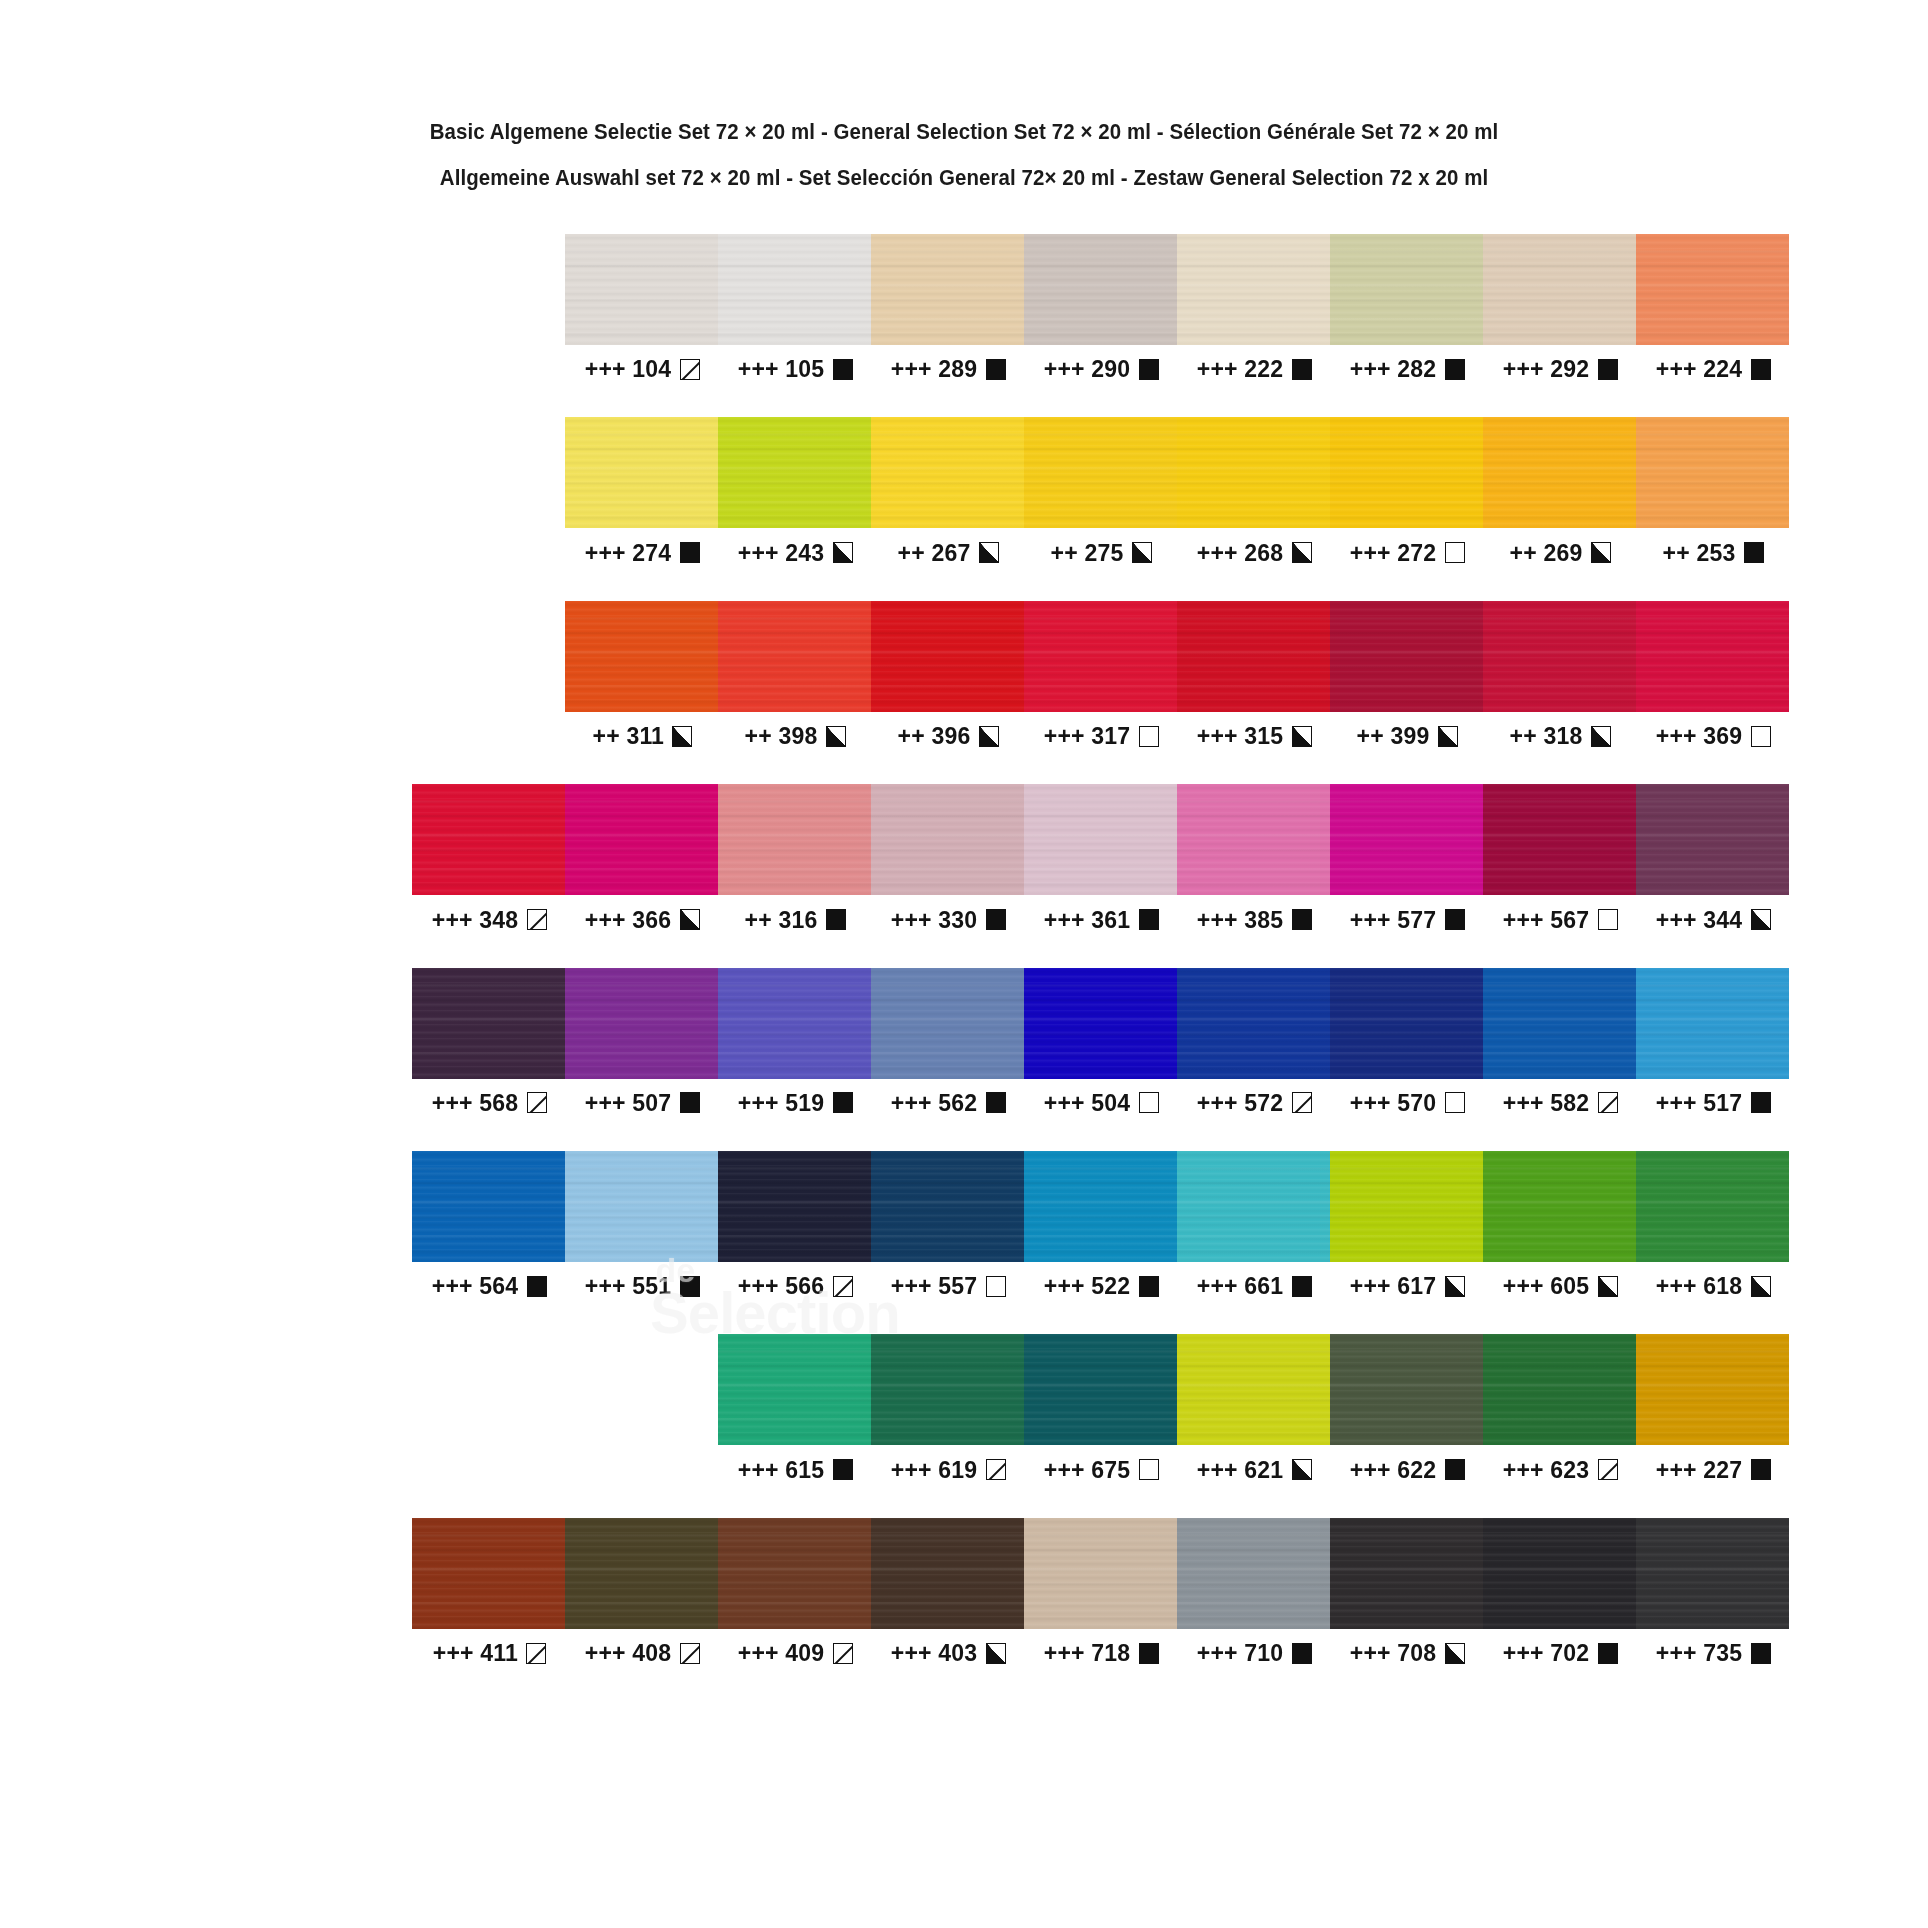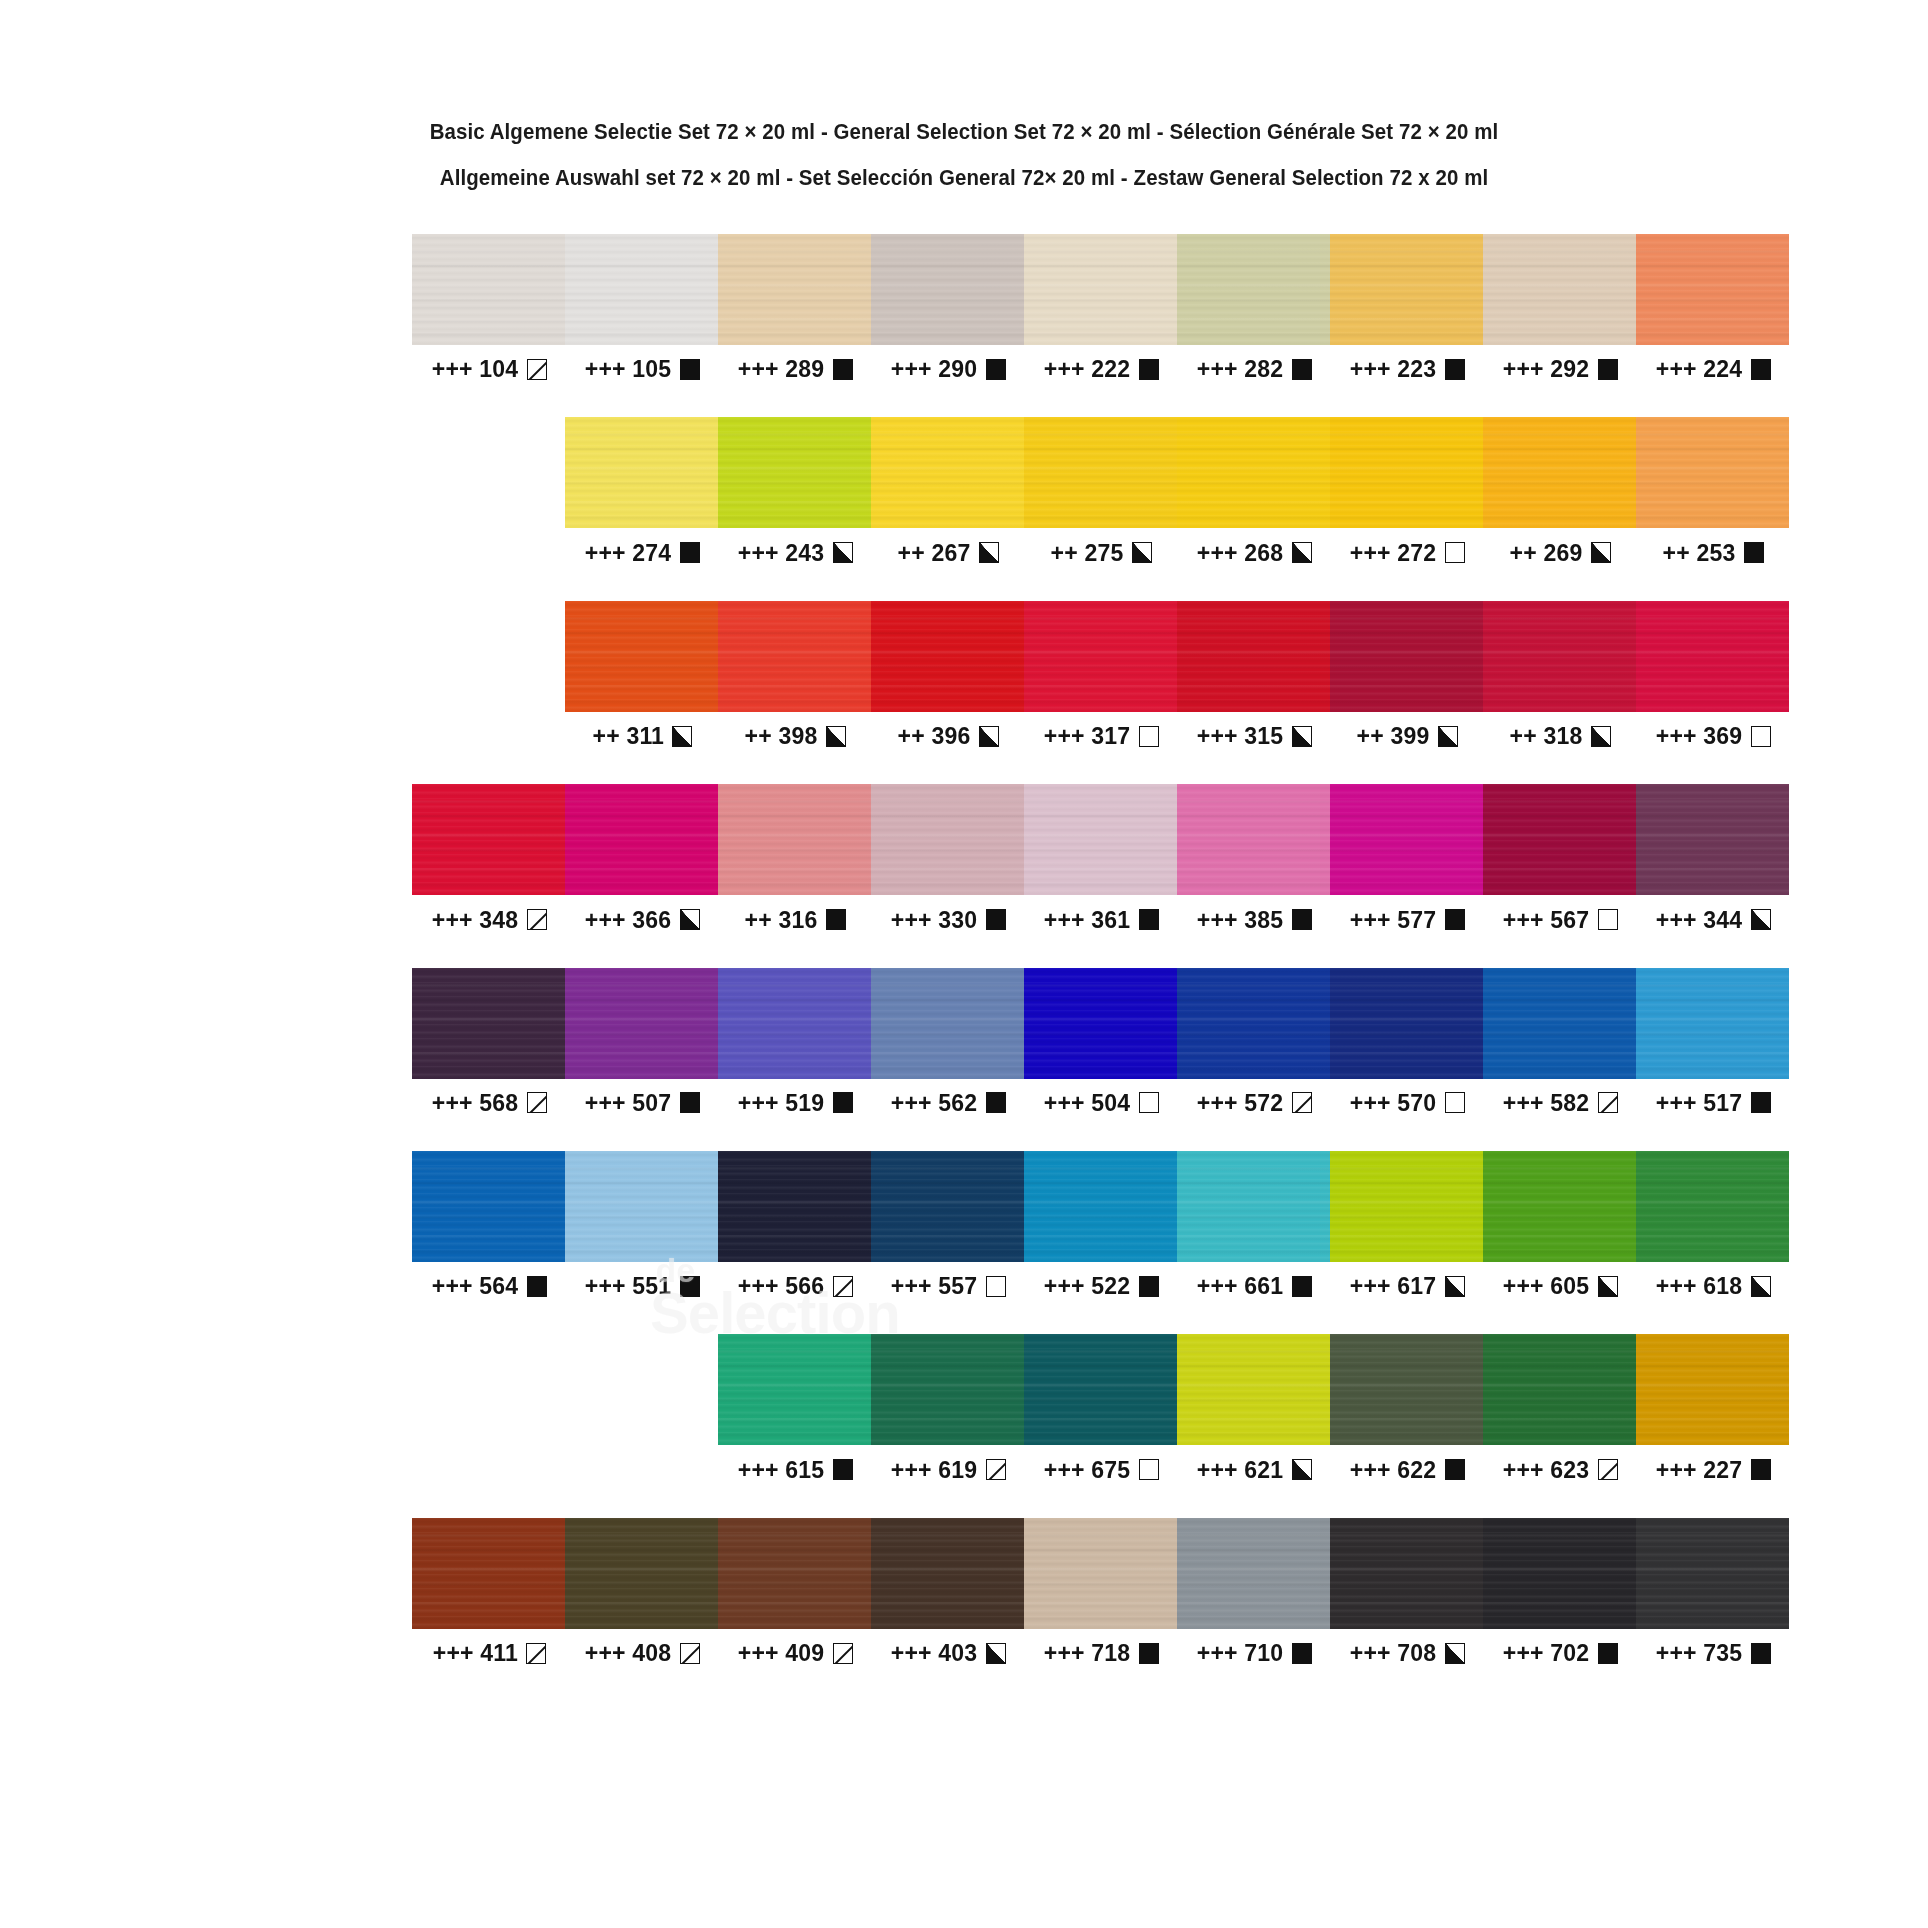--- a/index.html
+++ b/index.html
@@ -234,27 +234,20 @@
           </div>
         </div>
         <div class="cell">
           <div class="swatch" style="background-color: rgb(207, 207, 165);"></div>
           <div class="label">
             <span class="label-text">+++ 282</span>
             <span class="op opaque"></span>
           </div>
         </div>
         <div class="cell">
-          <div class="swatch" style="background-color: rgb(238, 192, 90);"></div>
-          <div class="label">
-            <span class="label-text">+++ 223</span>
-            <span class="op opaque"></span>
-          </div>
-        </div>
-        <div class="cell">
           <div class="swatch" style="background-color: rgb(223, 205, 184);"></div>
           <div class="label">
             <span class="label-text">+++ 292</span>
             <span class="op opaque"></span>
           </div>
         </div>
         <div class="cell">
           <div class="swatch" style="background-color: rgb(239, 138, 94);"></div>
           <div class="label">
             <span class="label-text">+++ 224</span>

